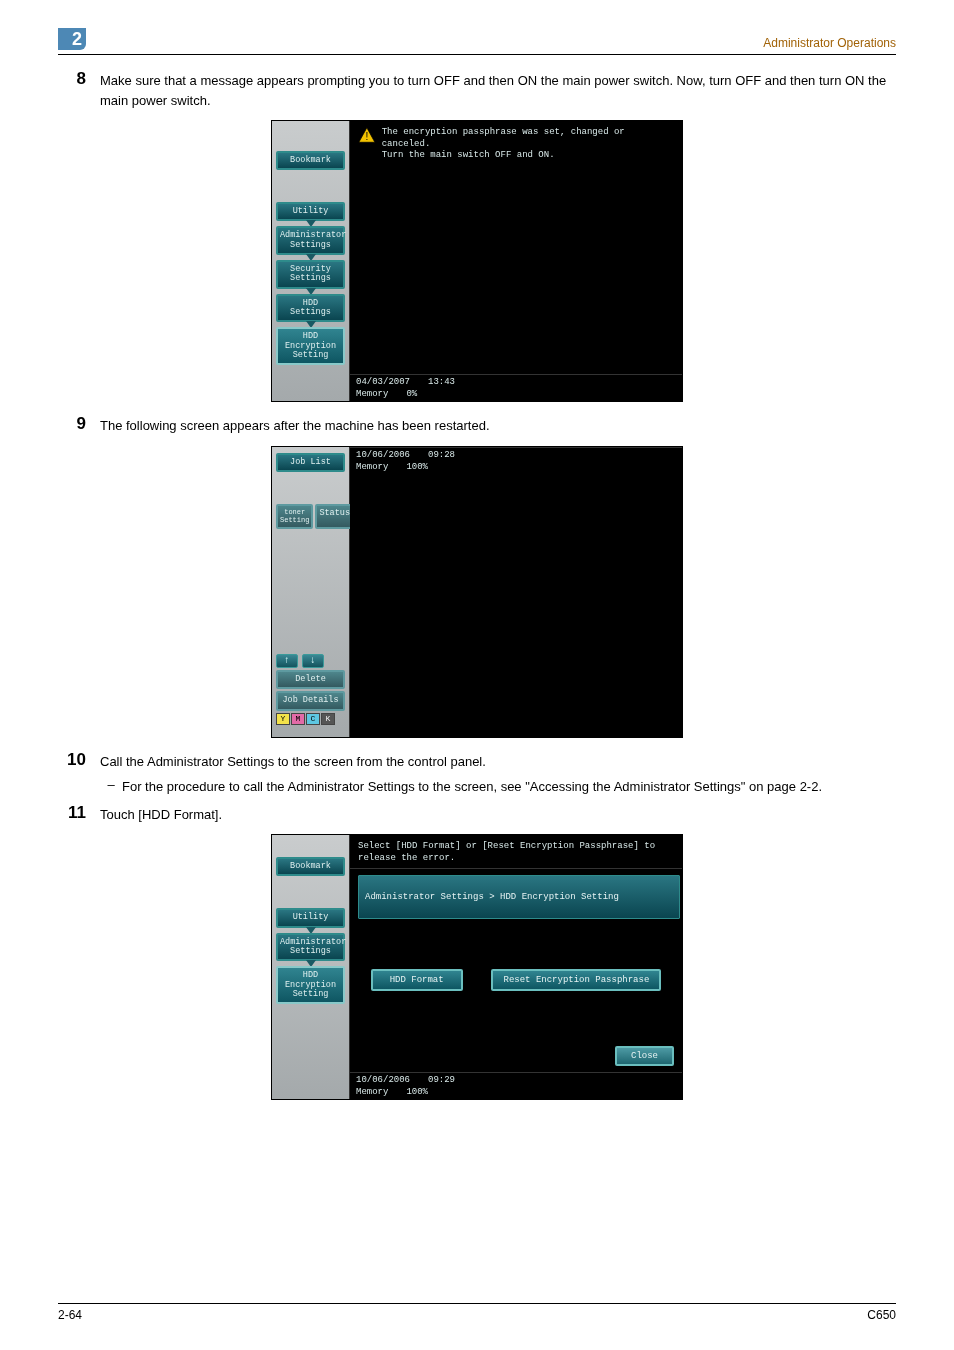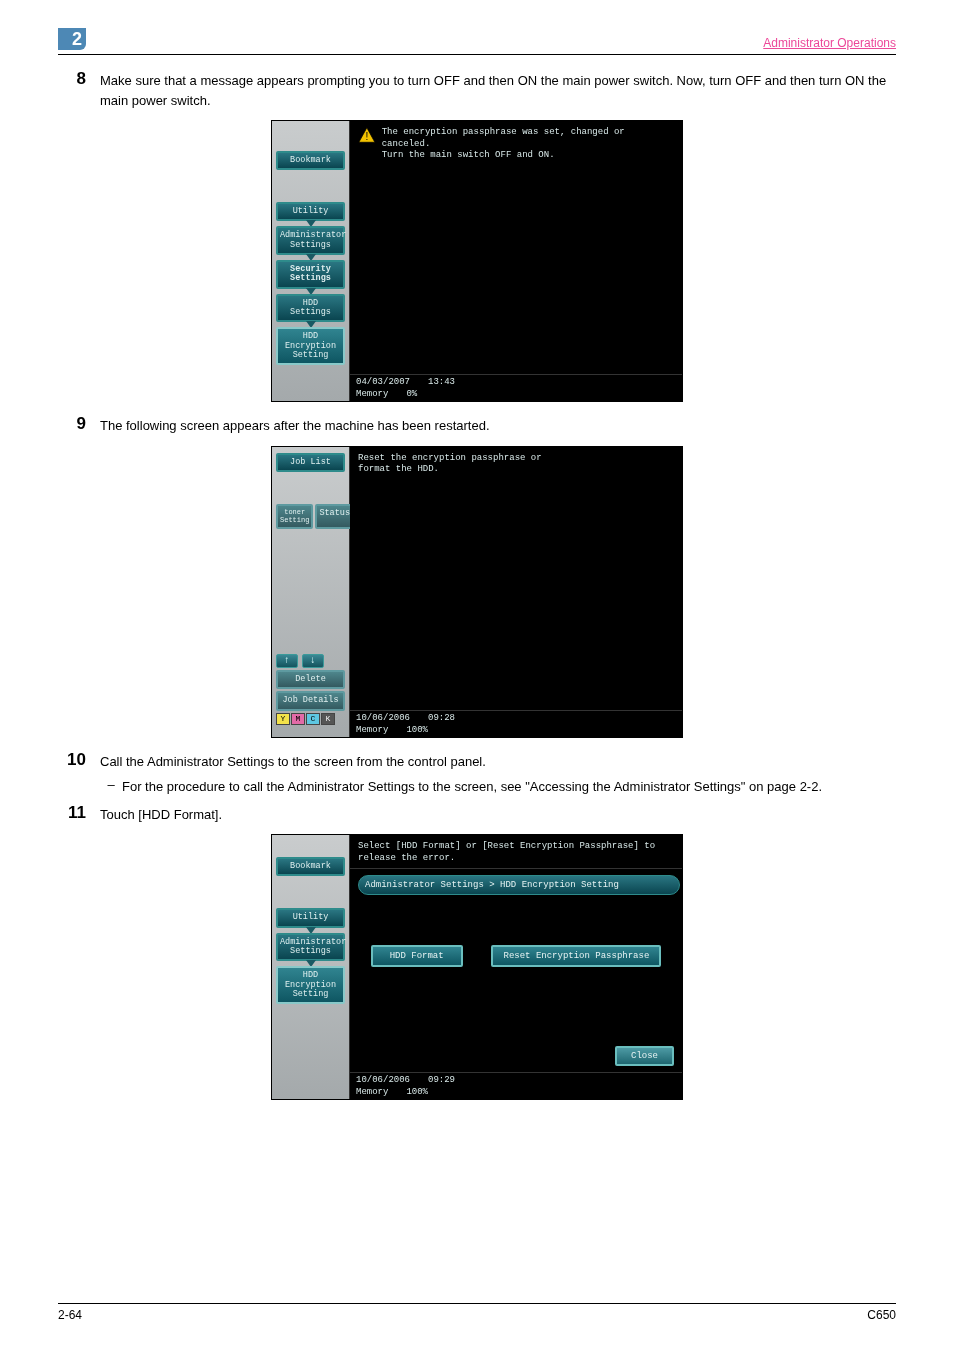--- a/index.html
+++ b/index.html
@@ -35,21 +35,21 @@
     width:28px;height:22px;
     background:#4d88b5;
     color:#fff;
     font-weight:bold;
     font-size:18px;
     text-align:right;
     padding-right:4px;
     line-height:22px;
     border-radius:0 0 6px 0;
   }
-  .hdr .htext{font-size:12px;color:#ec4899;text-decoration:underline;}
+  .hdr .htext{font-size:12px;color:#a16207;}
   .ftr{position:absolute;left:58px;right:58px;bottom:28px;border-top:1px solid #000;padding-top:4px;display:flex;justify-content:space-between;font-size:12px;}
   .step{display:flex;align-items:flex-start;margin:6px 0;}
   .step .num{width:42px;text-align:right;font-size:17px;font-weight:bold;padding-right:14px;flex:none;}
   .step .body{flex:1;line-height:1.5;padding-top:2px;}
   .substep{display:flex;align-items:flex-start;margin:4px 0 0 42px;}
   .substep .dash{width:22px;text-align:center;flex:none;}
   .substep .body{flex:1;line-height:1.5;}
   .figwrap{text-align:center;margin:10px 0 12px 0;}
   
   .panel{
@@ -131,23 +131,23 @@
   .mainbody.hdrline{
     border-bottom:1px solid #333;
     flex:none;
     padding:6px 16px 4px 8px;
   }
   .bigarea{flex:1;background:#000;}
   .crumbbar{
     background:linear-gradient(to bottom,#2a7682,#0a4550);
     color:#e6f3f3;
     border:1px solid #2e8b8b;
-    border-radius:10px;
+    border-radius:1px;
     margin:6px 2px 2px 8px;
-    padding:4px 6px;
+    padding:16px 6px;
     font-size:9px;
   }
   .bigbtn{
     display:inline-block;
     min-width:92px;
     background:linear-gradient(to bottom,#308490,#0e5662);
     color:#e6f3f3;
     border:2px solid #6abebe;
     border-radius:2px;
     text-align:center;
@@ -190,21 +190,21 @@
 <div class="figwrap">
   <div class="panel" style="height:282px;">
     <div class="side">
       <div class="sbtn">Bookmark</div>
       <div style="height:28px;"></div>
       <div class="sbtn">Utility</div>
       <div class="arrow-down"></div>
       <div class="sbtn" style="white-space:pre-line;">Administrator
 Settings</div>
       <div class="arrow-down"></div>
-      <div class="sbtn" style="white-space:pre-line;font-weight:bold;">Security
+      <div class="sbtn" style="white-space:pre-line;">Security
 Settings</div>
       <div class="arrow-down"></div>
       <div class="sbtn">HDD Settings</div>
       <div class="arrow-down"></div>
       <div class="sbtn active" style="white-space:pre-line;">HDD Encryption
 Setting</div>
     </div>
     <div class="main">
       <div class="mainbody" style="display:flex;align-items:flex-start;">
         <span class="warn-icon">
@@ -253,24 +253,20 @@
       <div class="sbtn dim">Delete</div>
       <div class="sbtn dim">Job Details</div>
       <div class="toner">
         <div class="chip y">Y</div>
         <div class="chip m">M</div>
         <div class="chip c">C</div>
         <div class="chip k">K</div>
       </div>
     </div>
     <div class="main">
-      <div class="mainbody">
-        <span>Reset the encryption passphrase or</span><br>
-        <span>format the HDD.</span>
-      </div>
       <div class="statusbar">
         <span>10/06/2006</span>
         <span>09:28</span>
       </div>
       <div class="statusbar" style="border-top:none;padding-top:0;">
         <span>Memory</span>
         <span>100%</span>
       </div>
     </div>
   </div>

